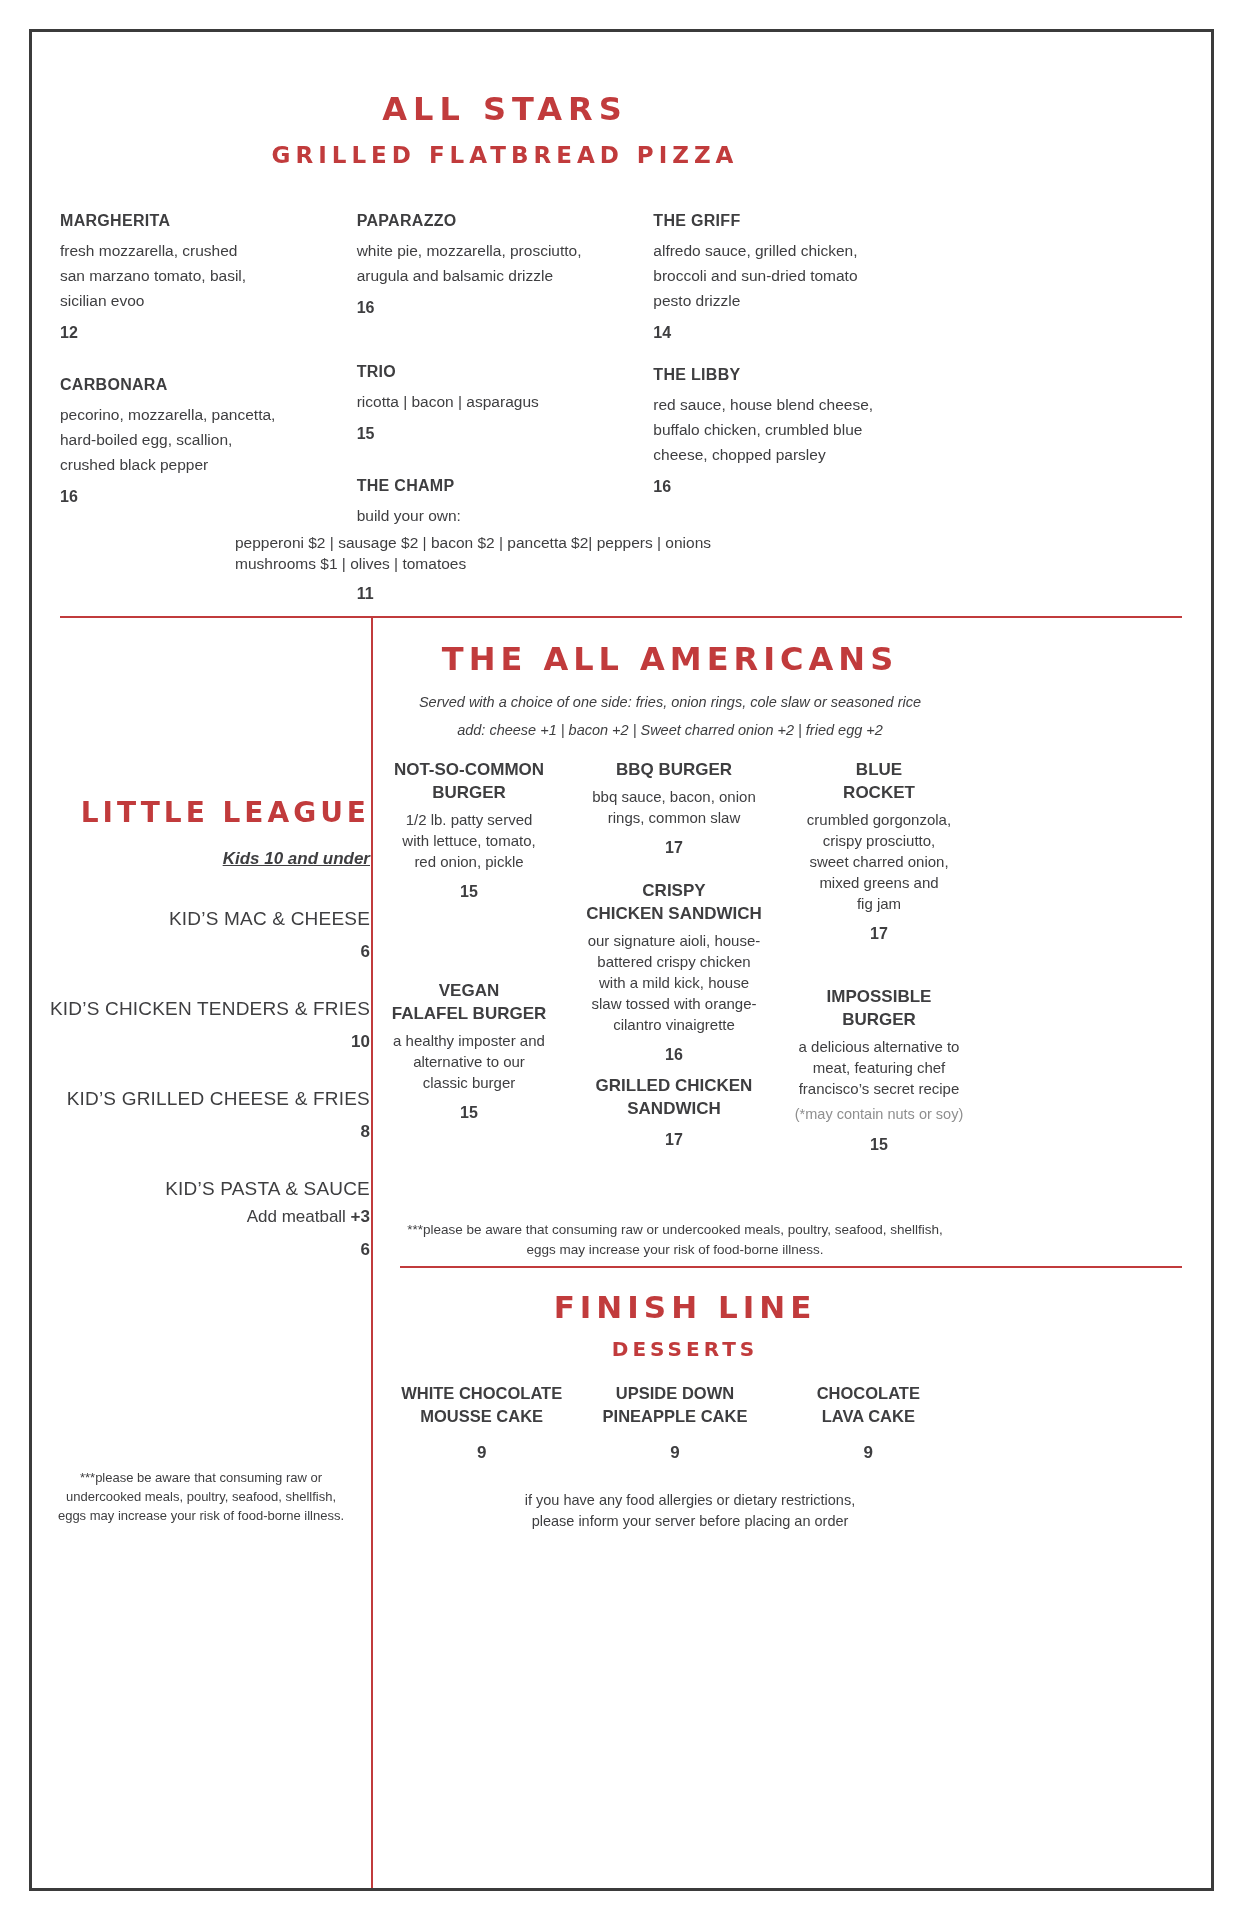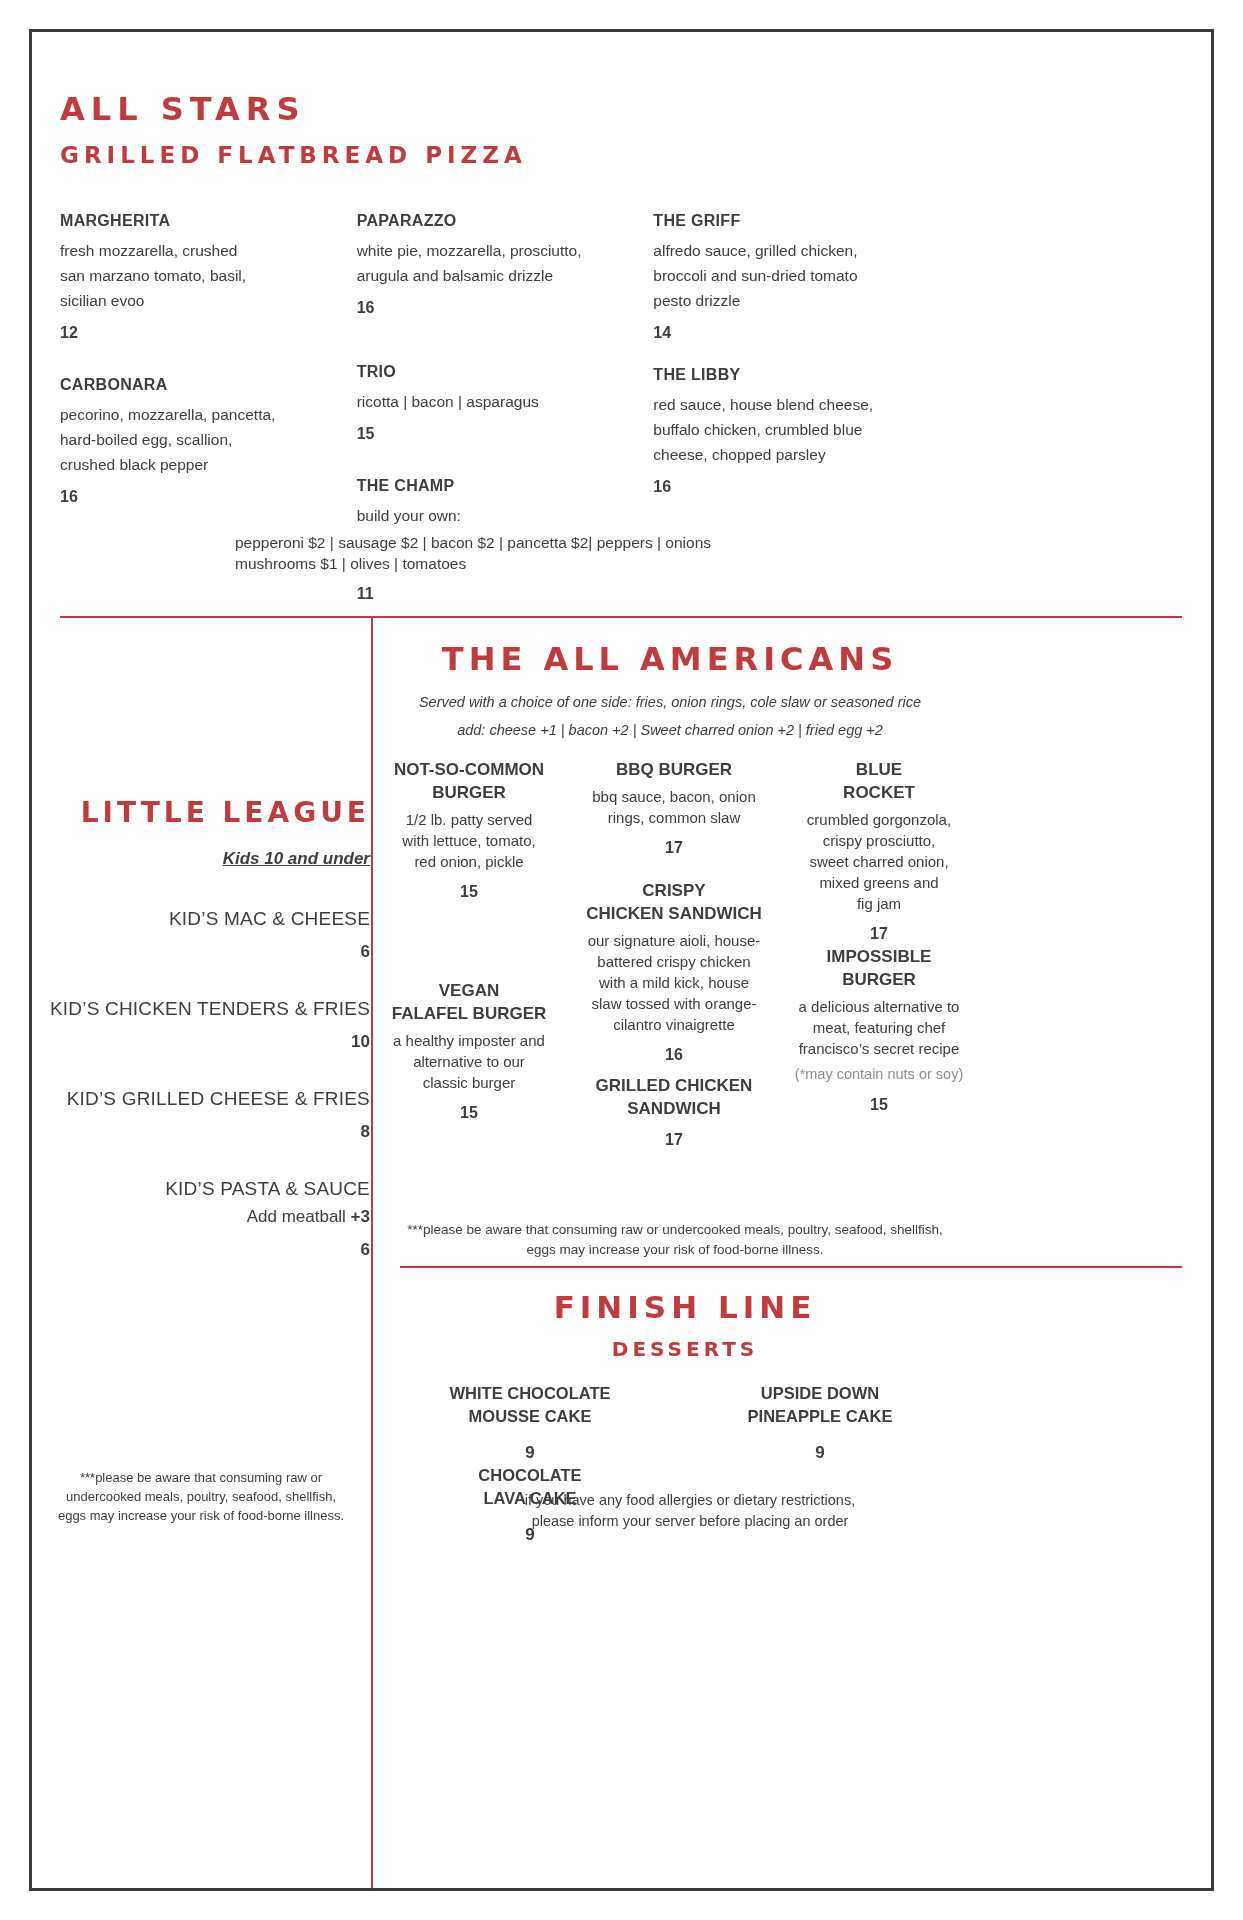--- a/index.html
+++ b/index.html
@@ -12,21 +12,21 @@
   .frame { position:absolute; inset:29px; border:3px solid #3b3b3b; }
 
   
   .display {
     font-family:"DejaVu Sans", sans-serif;
     font-weight:bold;
     color:var(--accent,#c13b3c);
   }
 
   
-  .pizza-header { position:absolute; top:90px; left:60px; width:890px; text-align:left; }
+  .pizza-header { position:absolute; top:90px; left:60px; width:890px; text-align:center; }
   .pizza-title { font-size:32px; letter-spacing:6px; line-height:38px; }
   .pizza-subtitle { font-size:23px; letter-spacing:5px; line-height:30px; margin-top:12px; }
 
   .pizza-grid {
     position:absolute; top:210px; left:60px; width:890px;
     display:grid; grid-template-columns:1fr 1fr 1fr; text-align:left;
   }
   .item-name { font-weight:700; font-size:16px; line-height:22px; letter-spacing:.3px; }
   .item-desc { font-size:15.5px; line-height:25px; margin-top:6px; white-space:pre-line; }
   .item-price { font-weight:700; font-size:16px; line-height:22px; margin-top:9px; }
@@ -70,35 +70,35 @@
   .b-name { font-weight:700; font-size:17px; line-height:23px; white-space:pre-line; }
   .b-desc {
     font-size:15px; line-height:21px; margin:5px 0 0 calc(50% - 105px);
     width:210px; white-space:pre-line;
   }
   .b-warning { color:var(--muted,#8f8f8f); font-size:14.5px; line-height:21px; white-space:pre-line; }
   .b-price { font-weight:700; font-size:16px; line-height:22px; margin-top:9px; }
 
   .mb8  { margin-bottom:8px; }  .mb14 { margin-bottom:20px; }
   .mb20 { margin-bottom:20px; } .mb30 { margin-bottom:30px; }
-  .mb40 { } .mb42 { margin-bottom:42px; }
+  .mb40 { margin-bottom:40px; } .mb42 { margin-bottom:42px; }
   .mb76 { margin-bottom:76px; }
 
   .burger-disclaimer {
     position:absolute; top:1220px; left:365px; width:620px; text-align:center;
     font-size:13.5px; line-height:19.5px; white-space:pre-line;
   }
 
   
   .desserts-header { position:absolute; top:1288px; left:400px; width:570px; text-align:center; }
   .finish-title { font-size:31px; letter-spacing:5px; line-height:38px; }
   .desserts-subtitle { font-size:20px; letter-spacing:4px; line-height:26px; margin-top:10px; }
   .dessert-grid {
     position:absolute; top:1382px; left:385px; width:580px;
-    display:grid; grid-template-columns:1fr 1fr; text-align:center;
+    display:grid; grid-template-columns:1fr 1fr 1fr; text-align:center;
   }
   .d-name { font-weight:700; font-size:16.5px; line-height:23px; white-space:pre-line; }
   .d-price { font-weight:700; font-size:17px; line-height:22px; margin-top:14px; }
   .allergy-note {
     position:absolute; top:1490px; left:400px; width:580px; text-align:center;
     font-size:14.5px; line-height:21px; white-space:pre-line;
   }
 </style>
 </head>
 <body>

